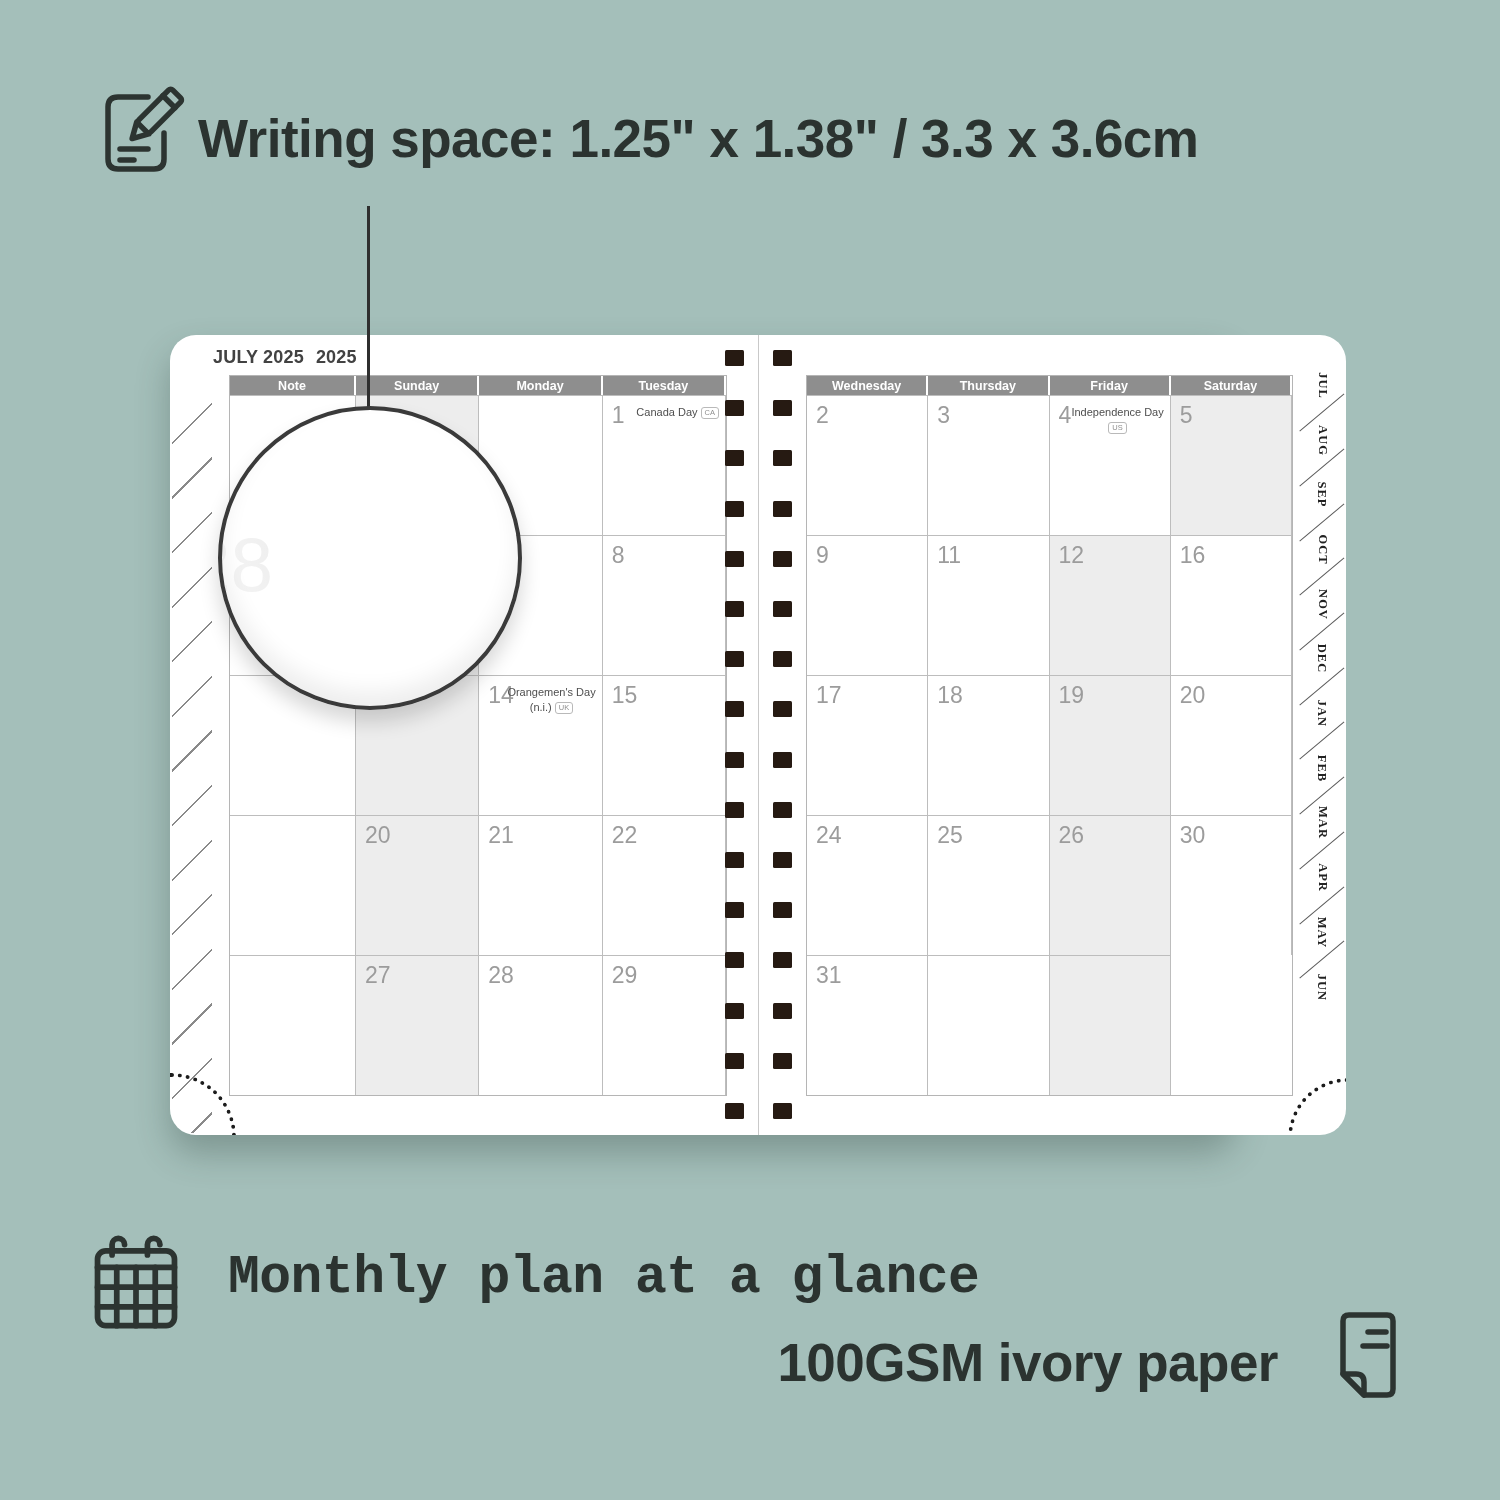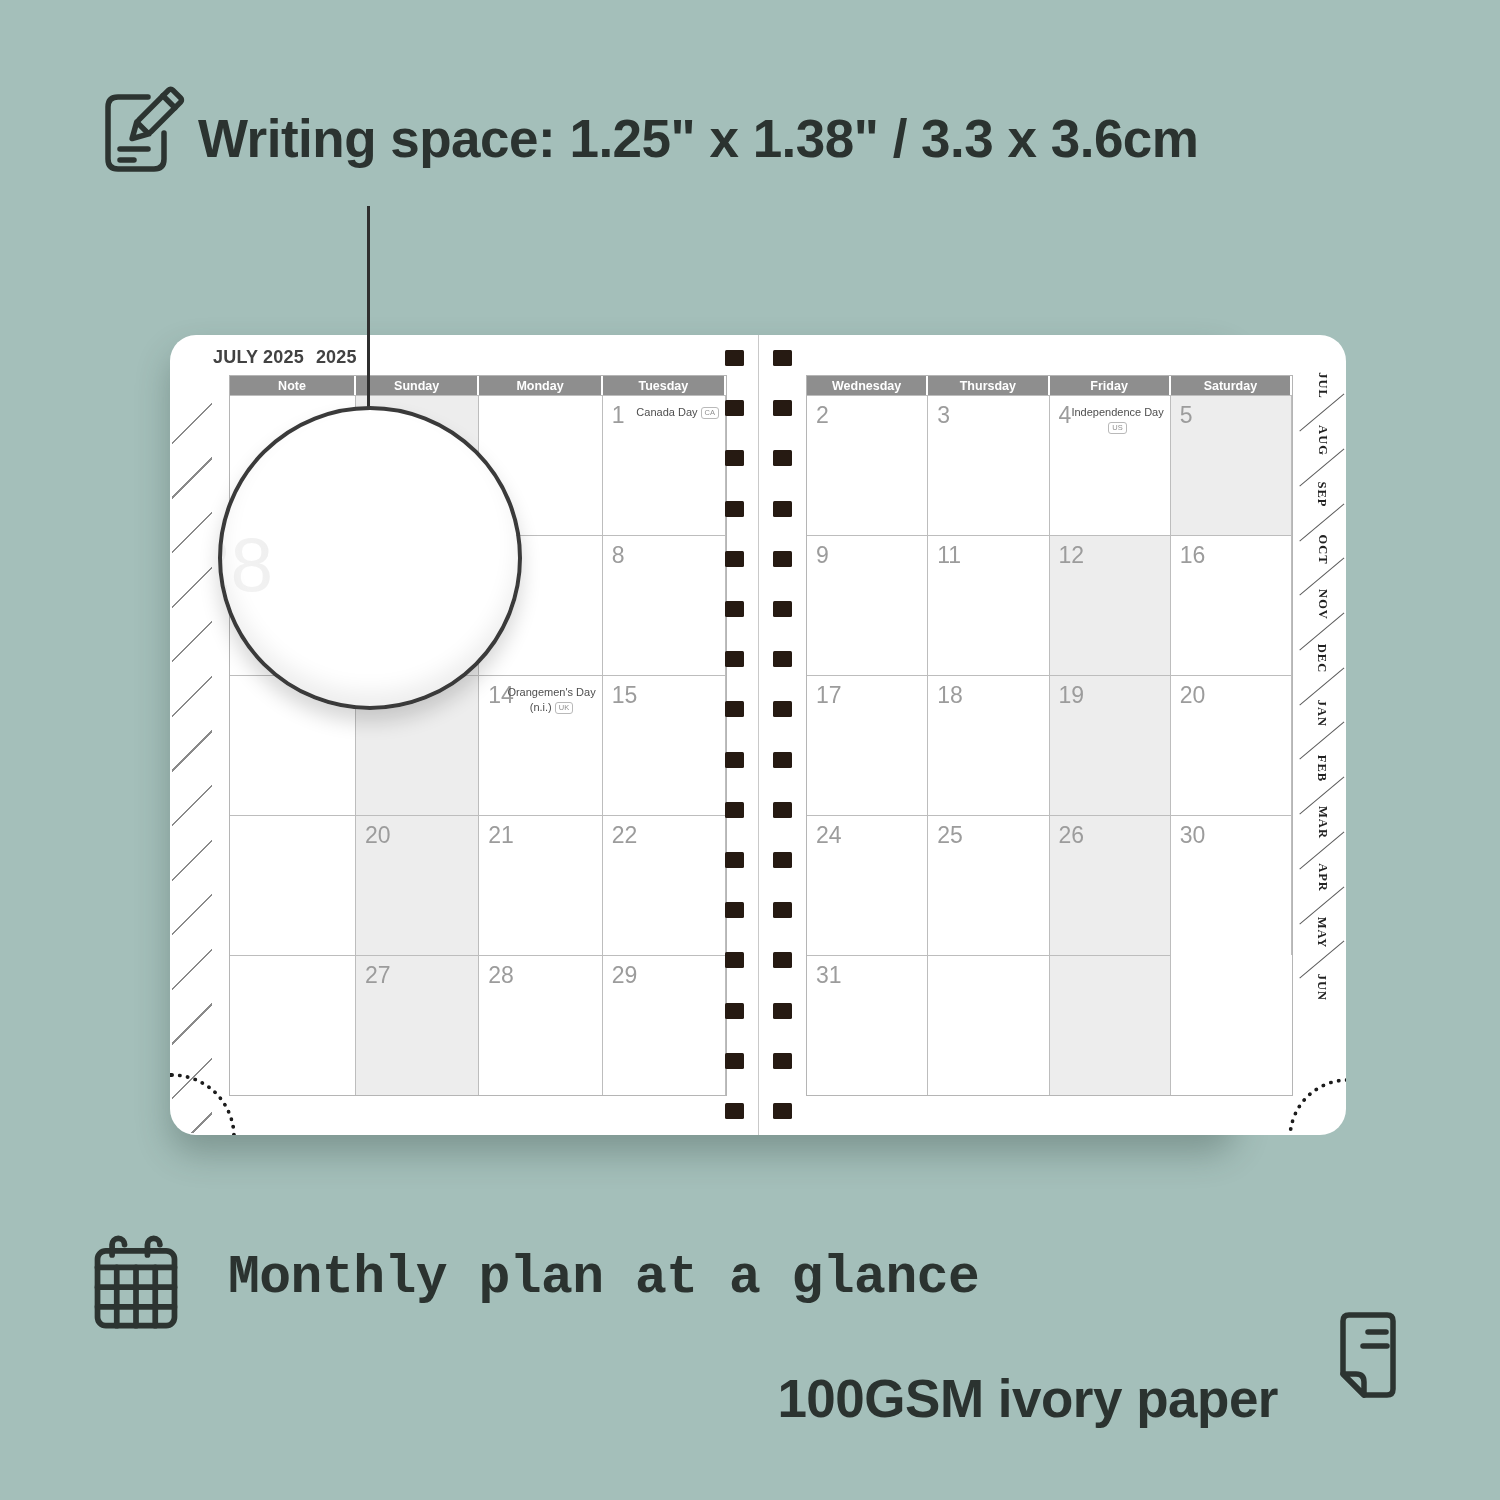--- a/index.html
+++ b/index.html
@@ -329,21 +329,21 @@
       <line x1="13" y1="36" x2="87" y2="36"></line>
       <line x1="13" y1="55" x2="87" y2="55"></line>
       <line x1="13" y1="74" x2="87" y2="74"></line>
       <line x1="31.5" y1="36" x2="31.5" y2="92"></line>
       <line x1="50" y1="36" x2="50" y2="92"></line>
       <line x1="68.5" y1="36" x2="68.5" y2="92"></line>
     </svg>
   </div>
   <div class="feature-text" style="left:228px;top:1248px;font-family:Liberation Mono, monospace;">Monthly plan at a glance</div>
 
-  <div class="feature-text" style="right:222px;top:1368px;left:auto;">100GSM ivory paper</div>
+  <div class="feature-text" style="right:222px;top:1332px;left:auto;">100GSM ivory paper</div>
   <div class="ficon" style="left:1316px;top:1306px;width:100px;height:100px;">
     <svg width="100" height="100" viewBox="0 0 100 100">
       <path d="M33 9 H71 q6 0 6 6 V83 q0 6 -6 6 H48 L27 68 V15 q0 -6 6 -6 Z"></path>
       <path d="M27 68 L48 89 V76 q0 -8 -8 -8 Z"></path>
       <line x1="52" y1="26" x2="70" y2="26"></line>
       <line x1="47" y1="40" x2="71" y2="40"></line>
     </svg>
   </div>
 </div>
 

